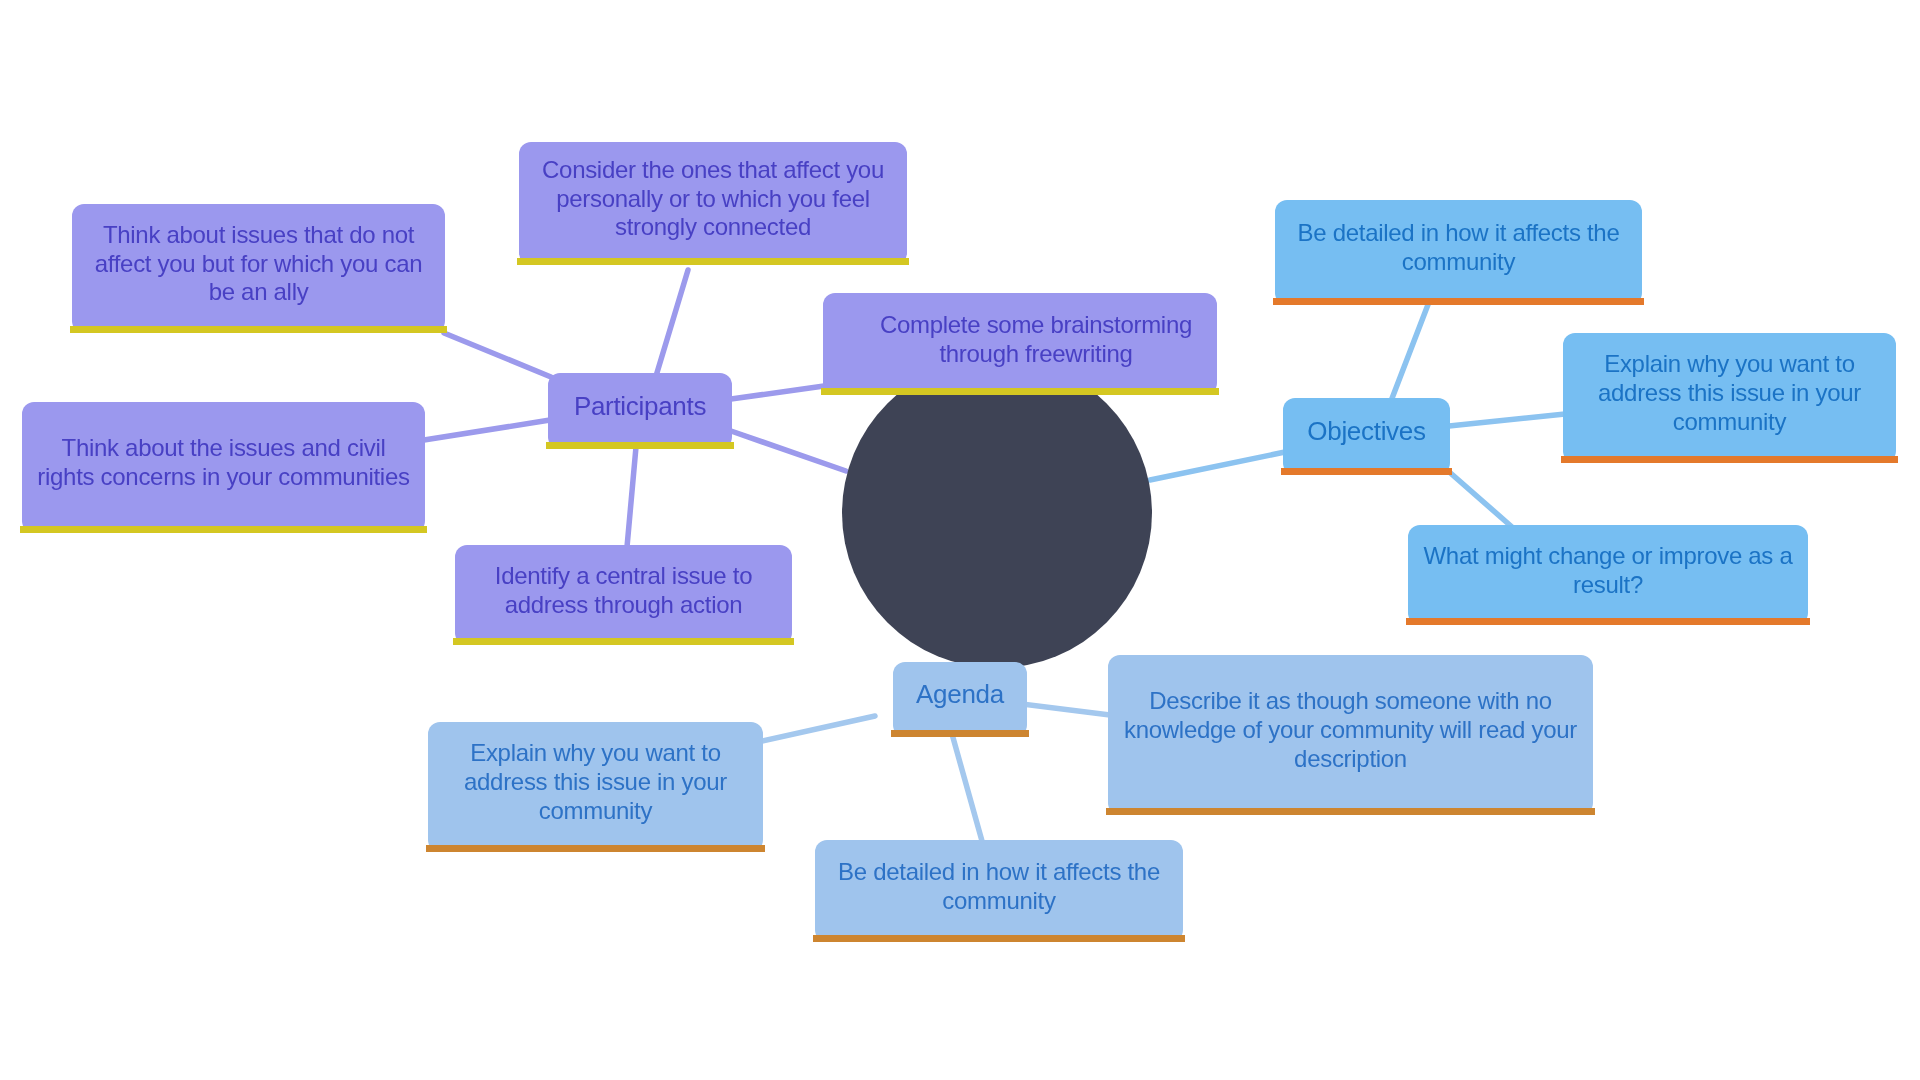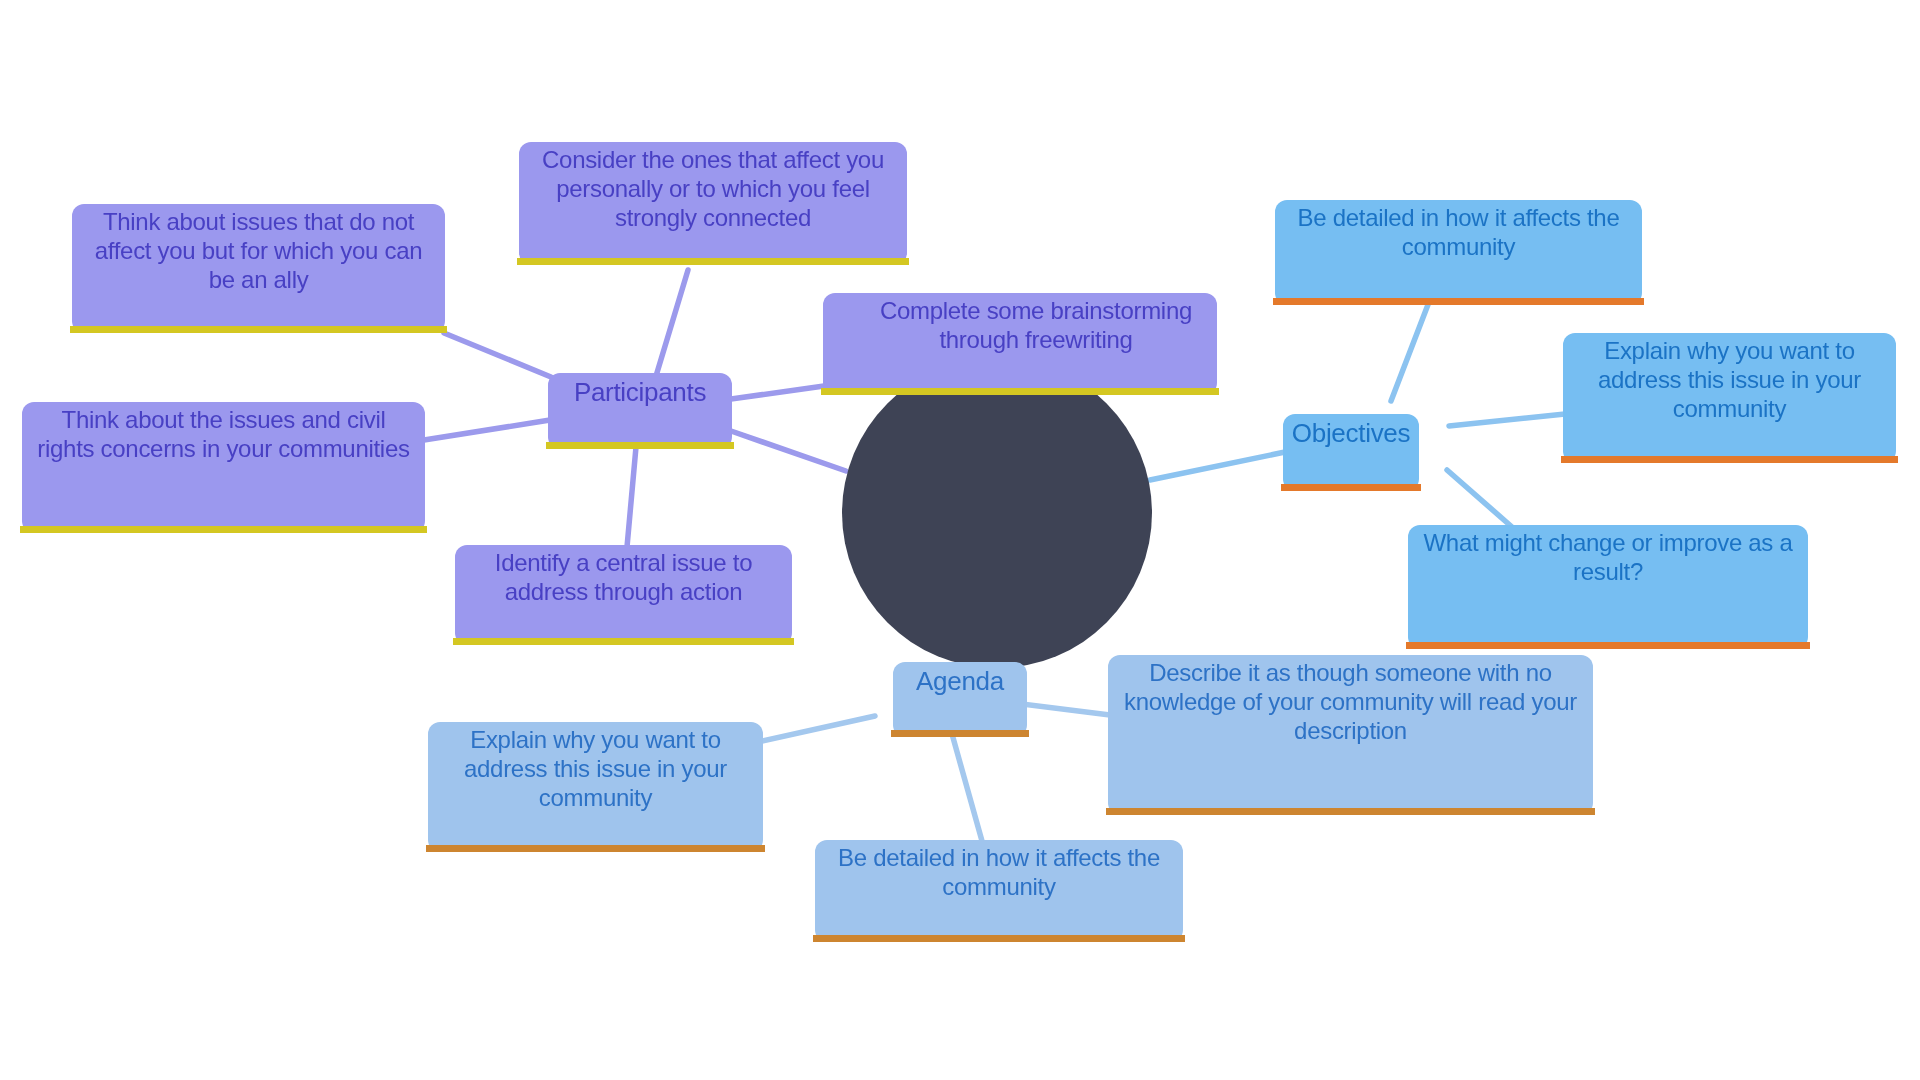--- a/index.html
+++ b/index.html
@@ -22,21 +22,21 @@
     border-radius:50%;
     background: var(--center-fill, #3e4355);
     color: var(--center-text, #f8f9fb);
     display:flex; align-items:flex-start; justify-content:center;
     font-size:26px; white-space:nowrap;
     z-index:1;
   }
 
   .node {
     position:absolute; z-index:2;
-    display:flex; justify-content:center;
+    display:flex; align-items:center; justify-content:center;
     text-align:center;
     border-radius:12px;
     box-sizing:border-box;
     padding:4px 10px 13px 10px;
     font-size:24px; line-height:1.2; letter-spacing:-0.3px;
   }
   .node .accent {
     position:absolute; left:-2px; right:-2px; bottom:0; height:7px;
   }
   .node.branch-label { font-size:26px; }
@@ -101,36 +101,36 @@
   <div class="node purple" style="left:455px; top:545px; width:337px; height:100px;">
     <span>Identify a central issue to address through action</span>
     <div class="accent"></div>
   </div>
 
   <div class="node purple" style="left:823px; top:293px; width:394px; height:102px;padding-left:42px;">
     <span>Complete some brainstorming through freewriting</span>
     <div class="accent"></div>
   </div>
 
-  <div class="node blue branch-label" style="left:1283px; top:414px; width:136px; height:77px;">
+  <div class="node blue branch-label" style="left:1283px; top:398px; width:167px; height:77px;">
     <span>Objectives</span>
     <div class="accent"></div>
   </div>
 
   <div class="node blue" style="left:1275px; top:200px; width:367px; height:105px;">
     <span>Be detailed in how it affects the community</span>
     <div class="accent"></div>
   </div>
 
   <div class="node blue" style="left:1563px; top:333px; width:333px; height:130px;">
     <span>Explain why you want to address this issue in your community</span>
     <div class="accent"></div>
   </div>
 
-  <div class="node blue" style="left:1408px; top:525px; width:400px; height:124px;">
+  <div class="node blue" style="left:1408px; top:525px; width:400px; height:100px;">
     <span>What might change or improve as a result?</span>
     <div class="accent"></div>
   </div>
 
   <div class="node lightblue branch-label" style="left:873px; top:662px; width:134px; height:75px;margin-left:20px;">
     <span>Agenda</span>
     <div class="accent"></div>
   </div>
 
   <div class="node lightblue" style="left:428px; top:722px; width:335px; height:130px;">

